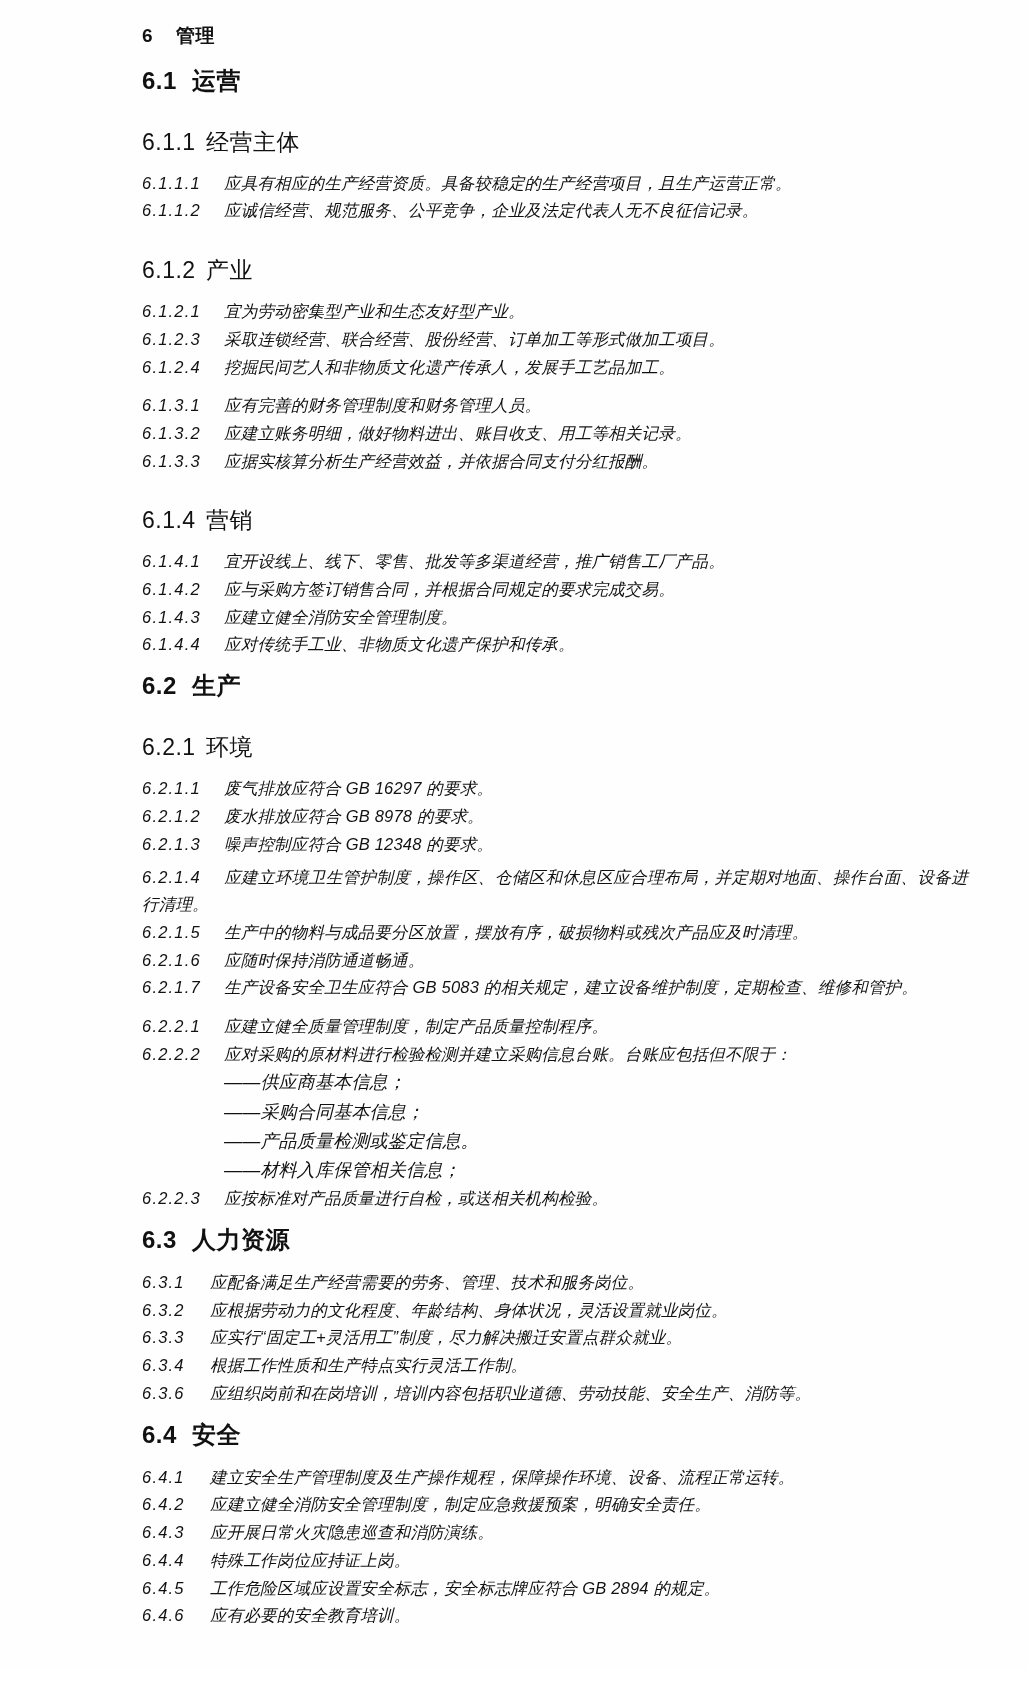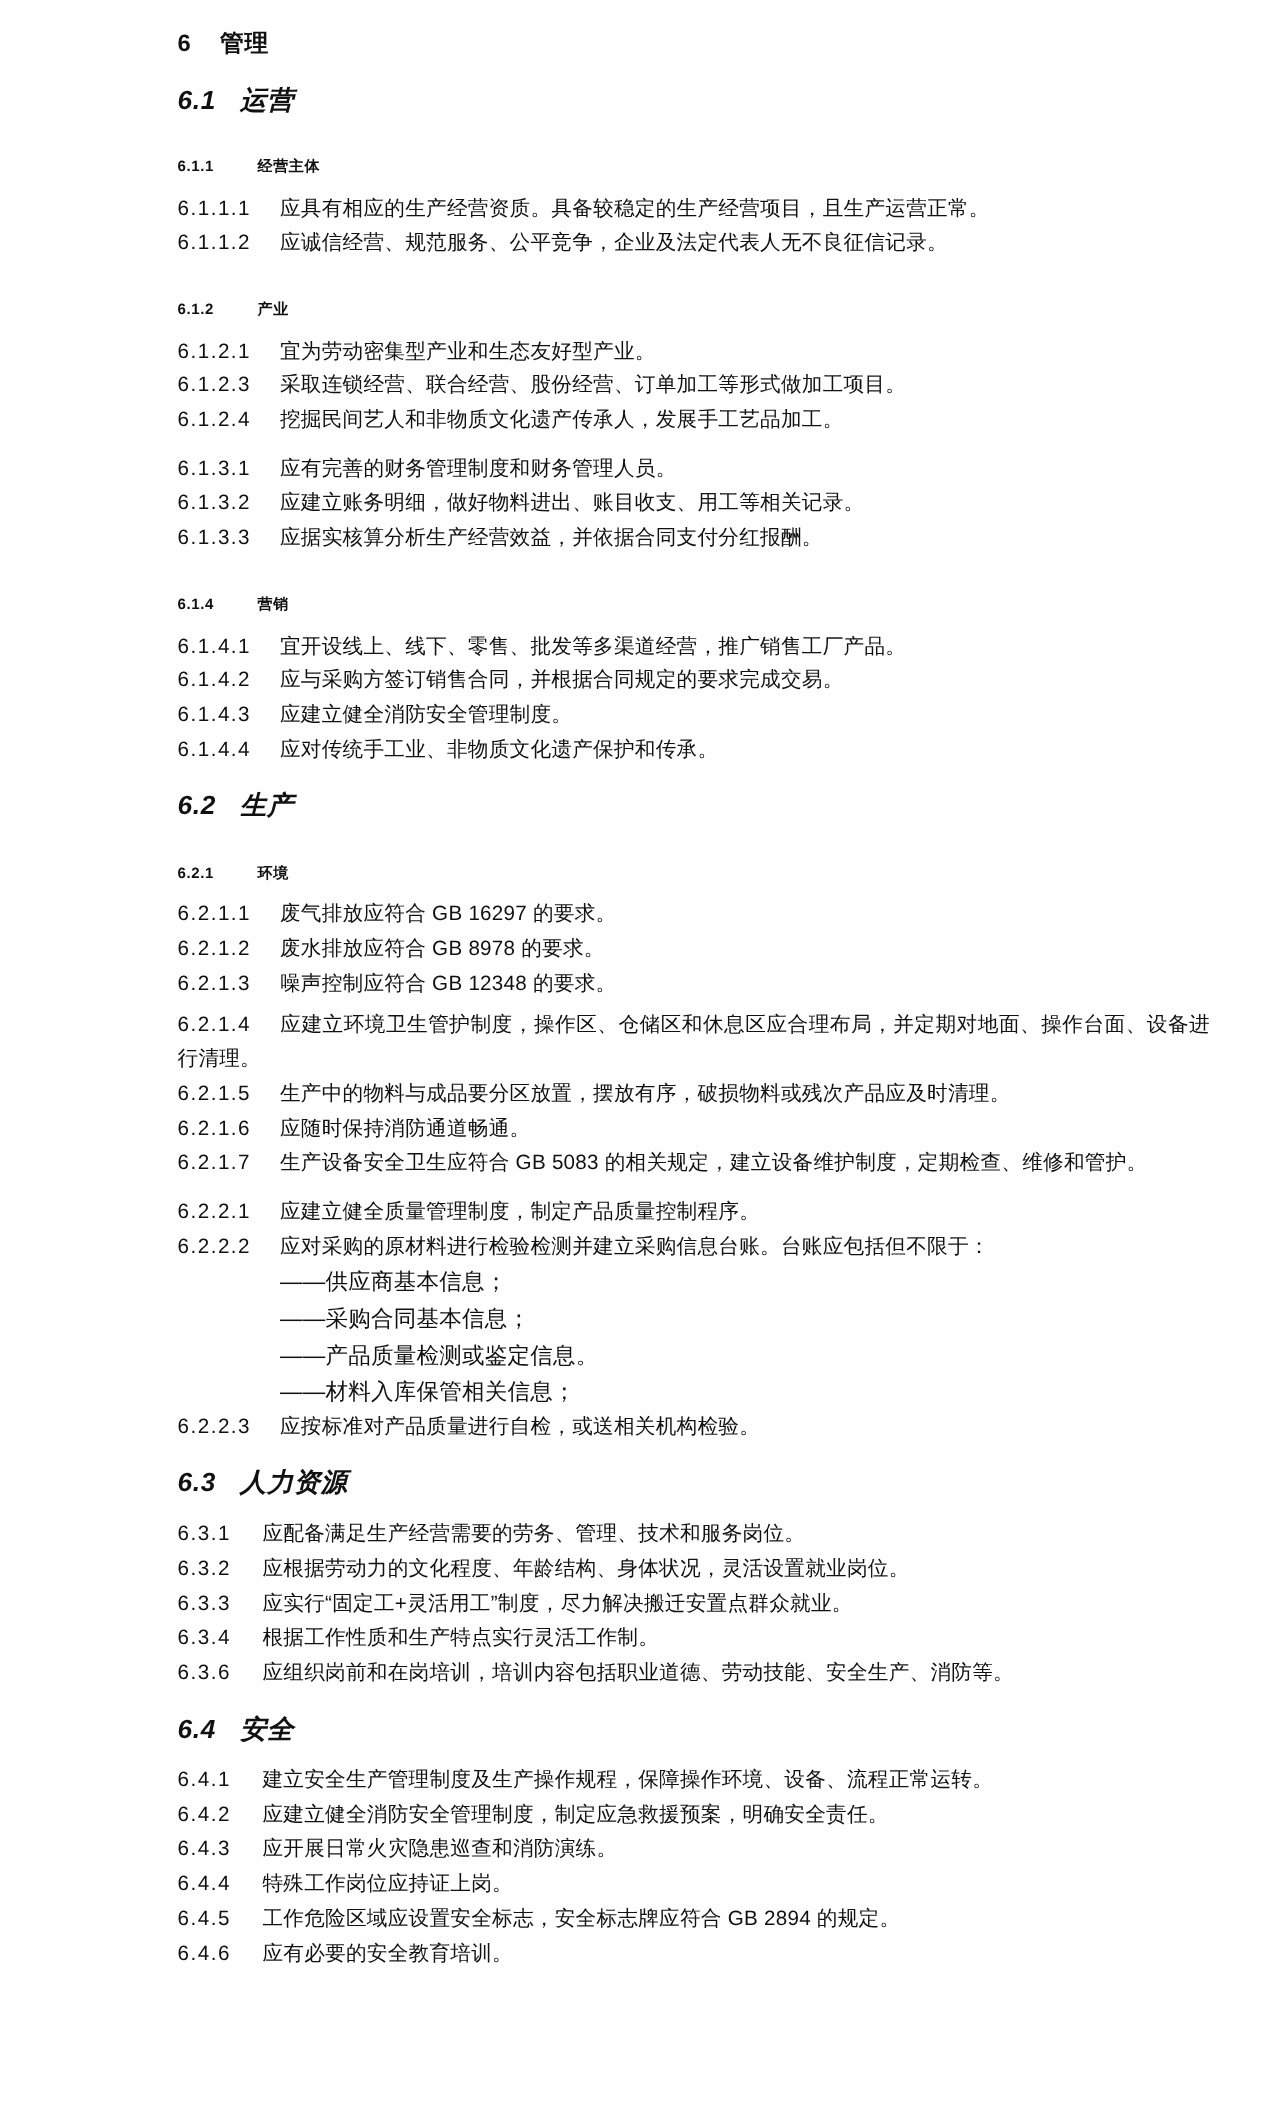--- a/index.html
+++ b/index.html
@@ -25,52 +25,51 @@
   
   .h1 {
     font-size: 19px;
     font-weight: bold;
     letter-spacing: 0.5px;
     margin: 10px 0 16px 0;
     line-height: 1.3;
   }
   .h1 .num { display: inline-block; min-width: 34px; }
   .h2 {
-    font-size: 21px;
+    font-size: 24px;
     font-weight: bold;
     letter-spacing: 0.5px;
-    margin: 18px 0 14px 0;
+    margin: 4px 0 14px 0;
     line-height: 1.3;
-    font-style: italic;
   }
   .h2 .num { display: inline-block; min-width: 50px; }
   .h3 {
-    font-size: 12px;
-    font-weight: bold;
+    font-size: 23px;
+    font-weight: normal;
     letter-spacing: 0.5px;
     margin: 32px 0 12px 0;
     line-height: 1.3;
   }
   .h3 .num { display: inline-block; min-width: 64px; }
   
   .para {
     font-size: 16.5px;
     line-height: 1.62;
     margin: 0 0 1px 0;
     letter-spacing: 0.2px;
     text-align: justify;
   }
   .para .num {
     display: inline-block;
     min-width: 82px;
     letter-spacing: 1.2px;
   }
   .para.sub .num { min-width: 68px; }
   .para .txt { display: inline; }
-  .group { margin-bottom: 12px; }
+  .group { margin-bottom: 12px; font-style: italic; }
   .dashlist {
     margin: 0;
     padding: 0;
     list-style: none;
   }
   .dashlist li {
     font-size: 18px;
     line-height: 1.62;
     padding-left: 82px;
     letter-spacing: 0.2px;

